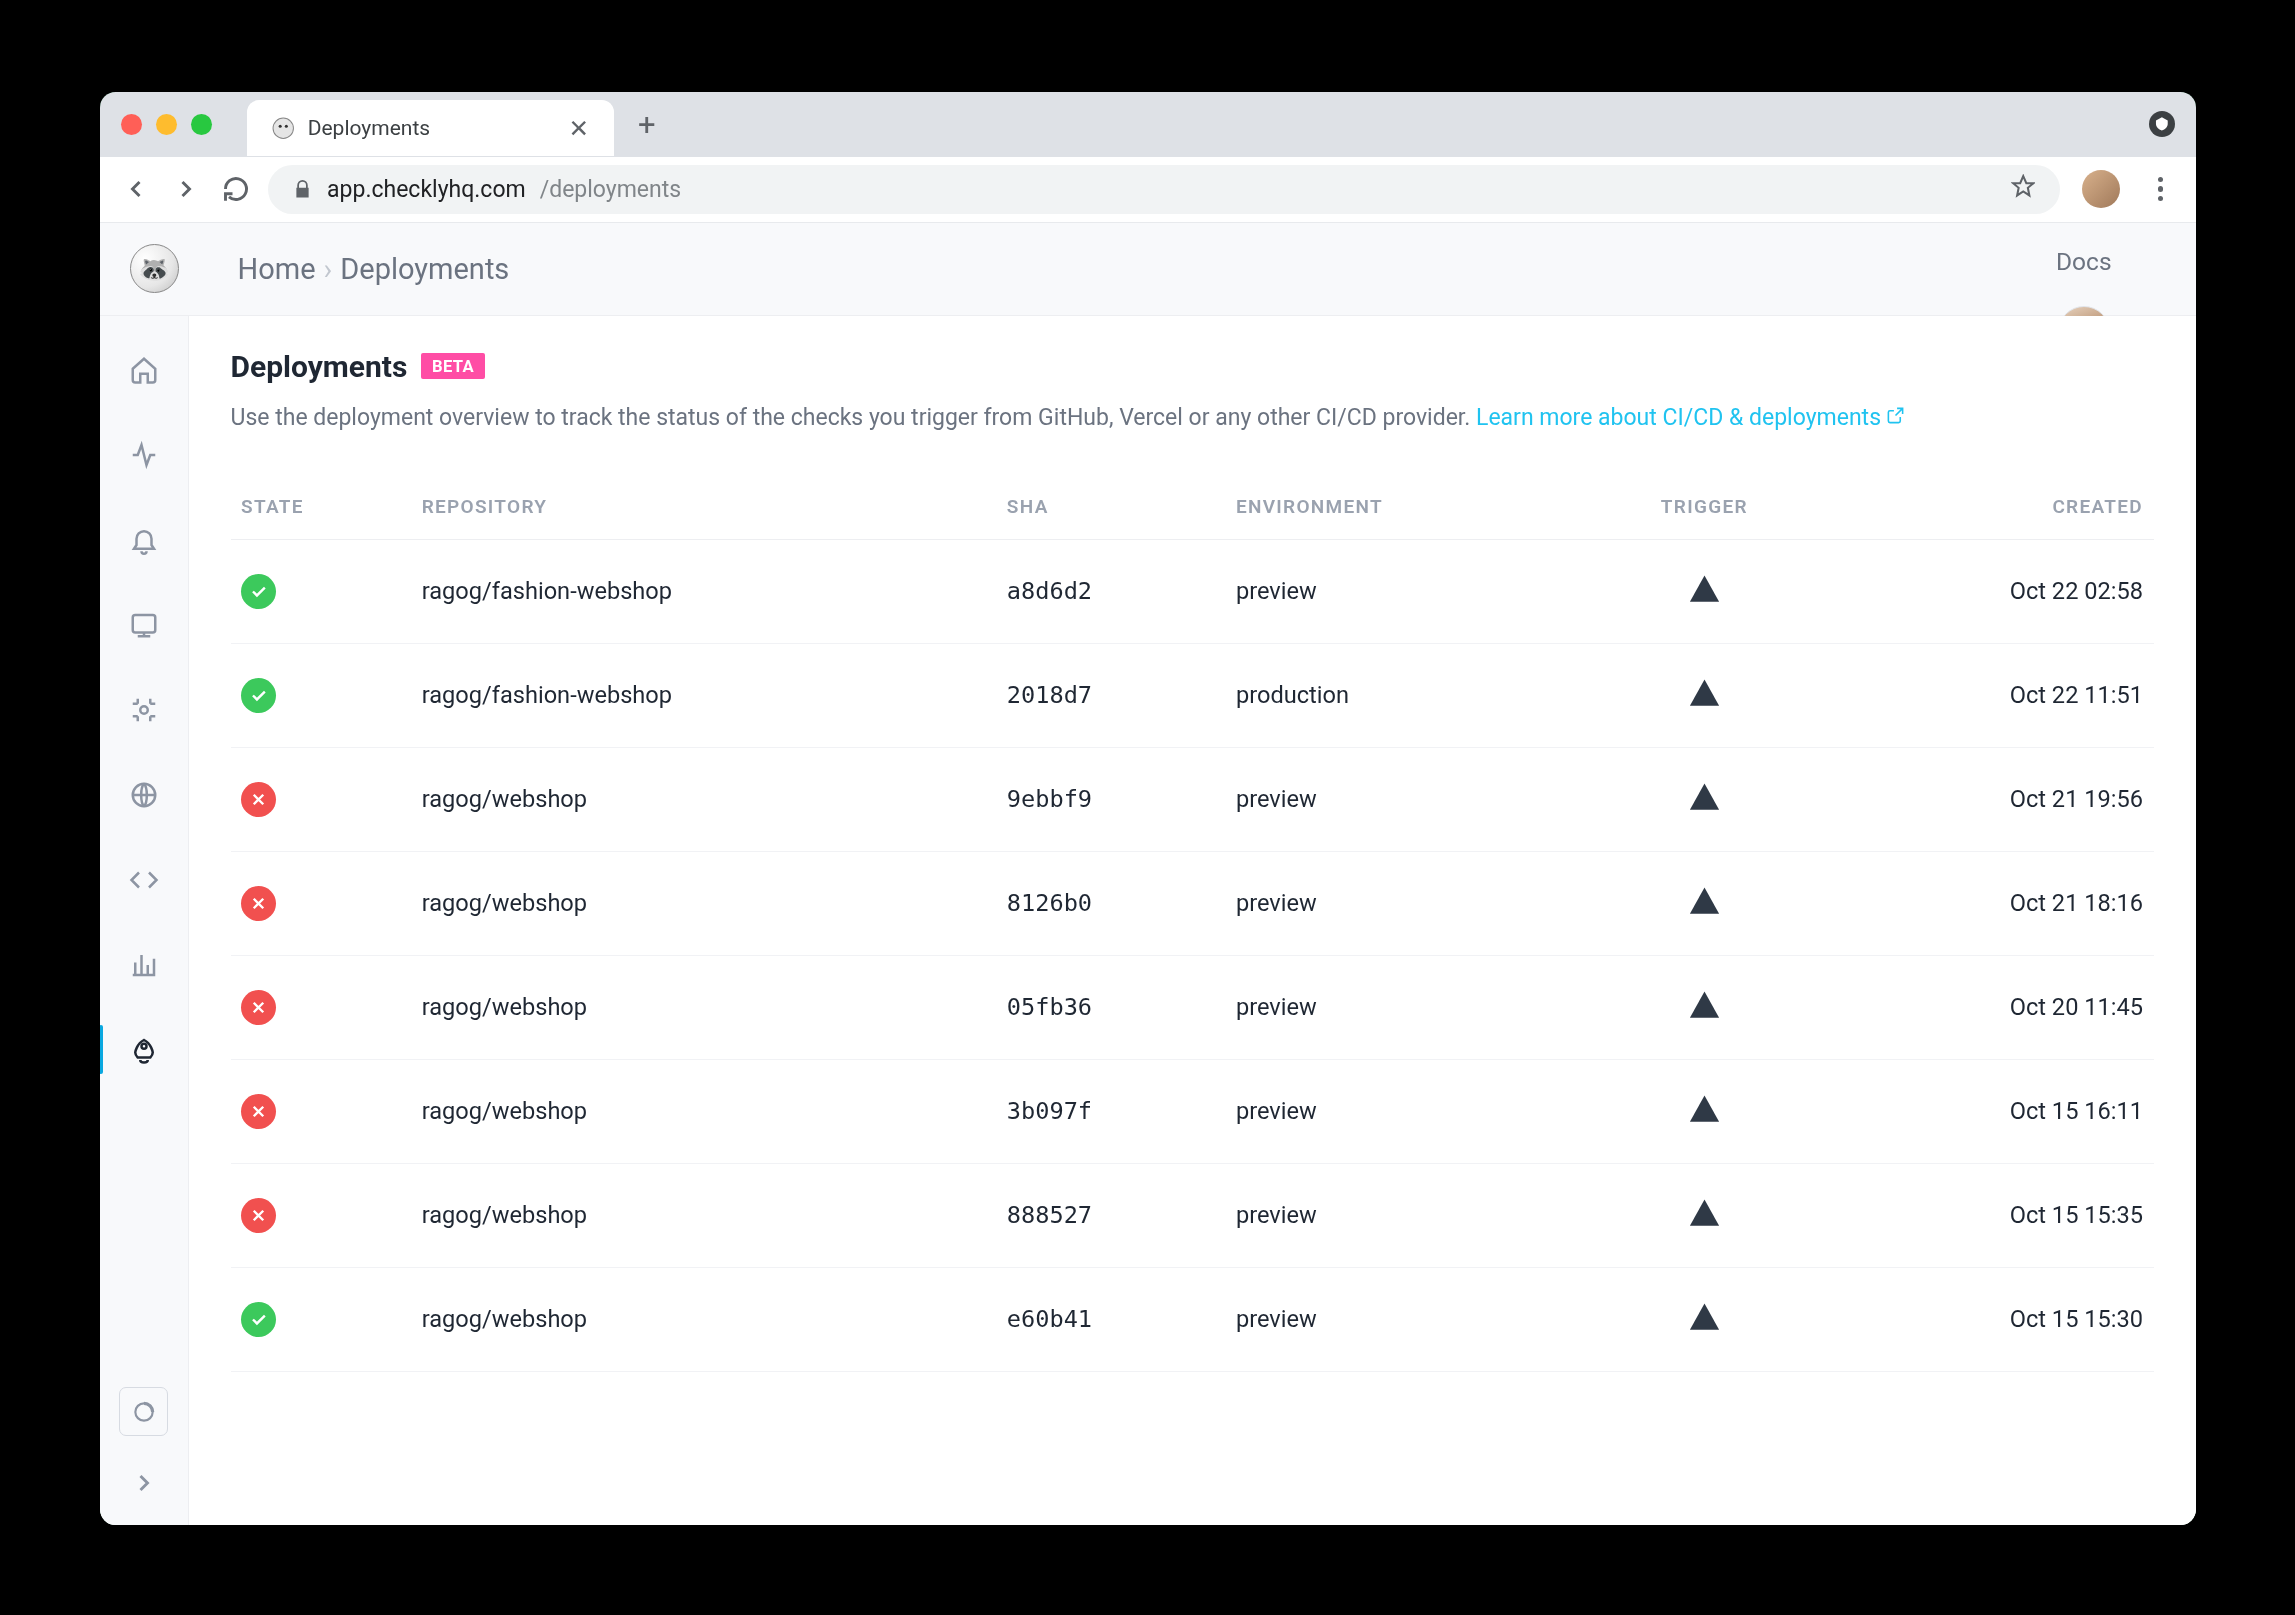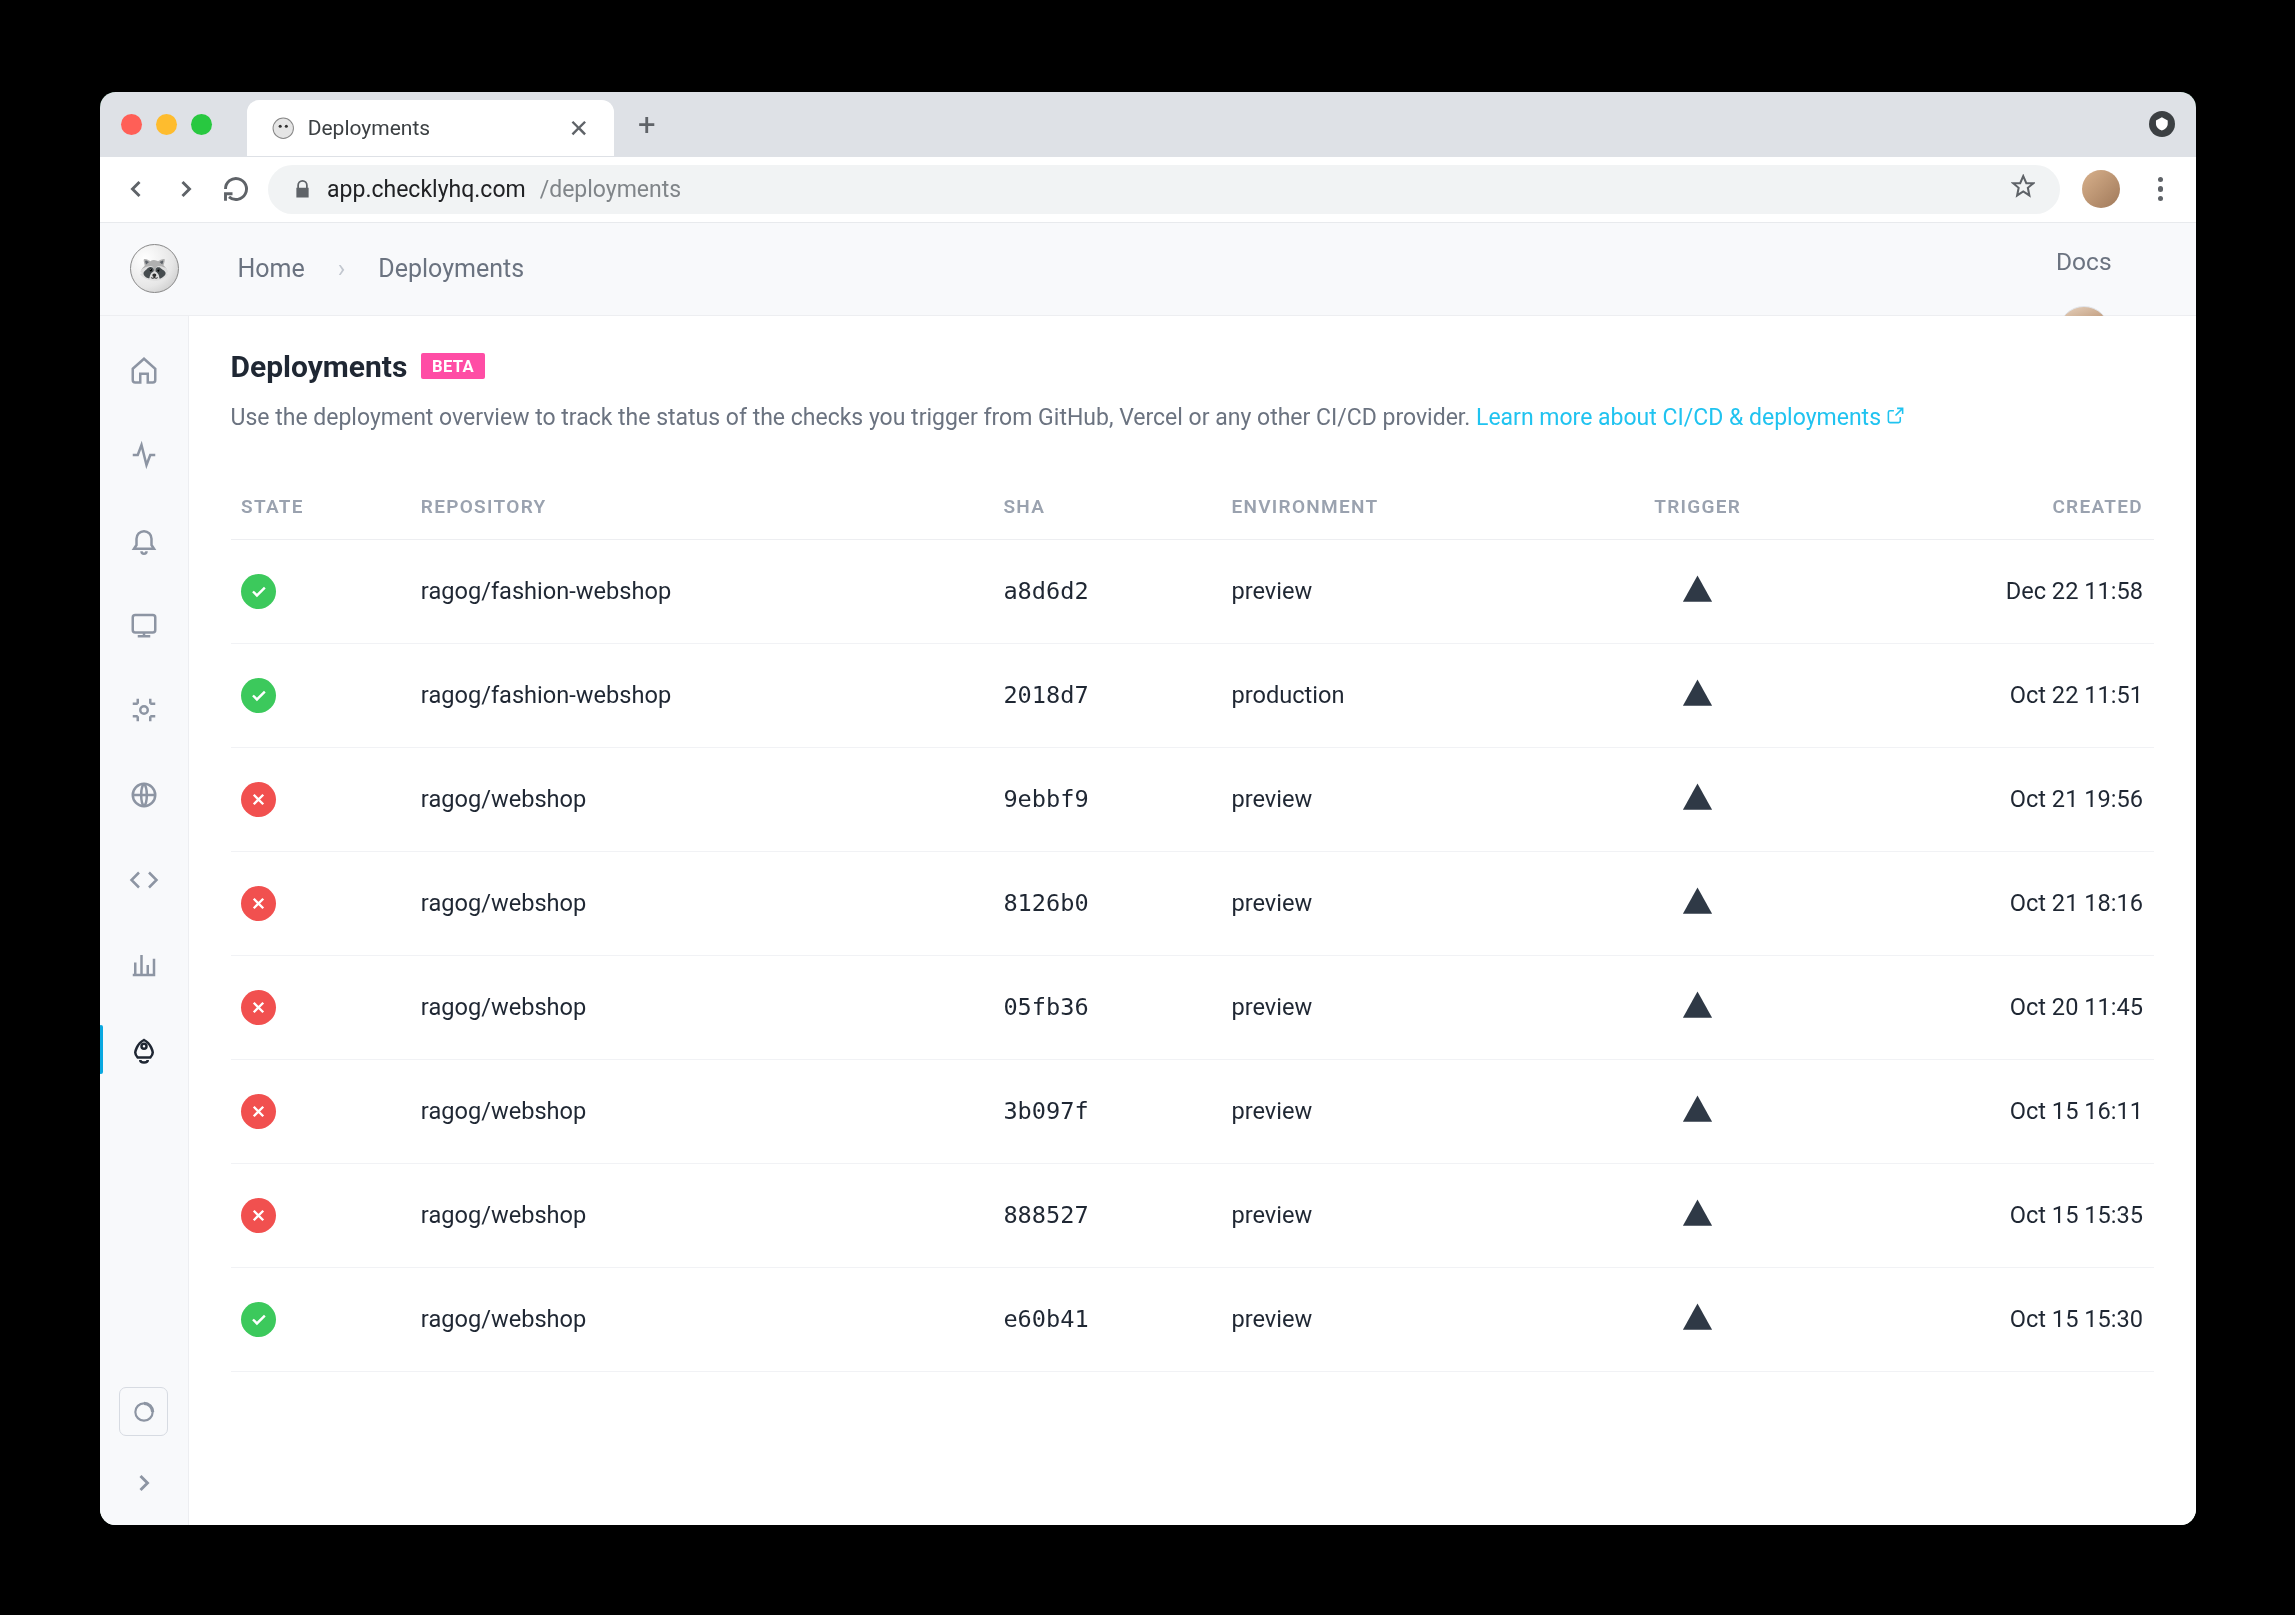--- a/index.html
+++ b/index.html
@@ -85,21 +85,21 @@
   background:#f8f9fb; height:93px; display:flex; align-items:center;
   padding: 0 42px 0 21px; border-bottom: 0.9px solid #edeef1;
 }
 .logo-wrap { width: 68px; display:flex; justify-content:center; }
 .logo {
   width: 49px; height: 49px; border-radius: 50%;
   background: radial-gradient(circle at 30% 30%, #fff 0%, #e6e6e6 60%, #bdbdbd 100%);
   border: 1.7px solid #888; display:flex; align-items:center; justify-content:center;
   font-size: 26px;
 }
-.breadcrumb { display:flex; align-items:center; gap: 33px; font-size: 25px; margin-left: 49px;}
+.breadcrumb { display:flex; align-items:center; gap: 8px; font-size: 29px; margin-left: 49px;}
 .breadcrumb a { color:#6b7380; text-decoration:none; cursor:pointer;}
 .breadcrumb .sep { color: #c2c7cf; }
 .breadcrumb .current { color:#6b7380; }
 .header-right { margin-left:auto; display:flex; align-items:center; gap: 30px; font-size:24.5px; color:#6b7380;flex-direction:column;}
 .header-right a { color:#6b7380; text-decoration:none; cursor:pointer; display:flex; align-items:center; gap:10.5px;}
 .dot-new { width:12.2px; height:12.2px; border-radius:50%; background:#ff4d4f;}
 .avatar-app { width:52px; height:52px; border-radius:50%; background: linear-gradient(160deg,#e8d4c0 0%, #b89070 50%, #7a5a40 100%); border:1.7px solid #e1e4e9;}
 .caret { color:#9aa0ab; font-size:17.5px; cursor:pointer;}
 .app-main { flex:1; display:flex; overflow:hidden;}
 .sidebar {
@@ -340,21 +340,21 @@
                     <svg viewBox="0 0 24 24">
                       <path d="M5 12l5 5L20 7"></path>
                     </svg>
                   </span></td>
                 <td class="repo">ragog/fashion-webshop</td>
                 <td class="sha">a8d6d2</td>
                 <td class="env">preview</td>
                 <td><span class="trigger-icon"><svg viewBox="0 0 24 24">
                       <path d="M12 3 L22 21 H2 Z"></path>
                     </svg></span></td>
-                <td class="created">Dec 22 11:58</td>
+                <td class="created">Oct 22 02:58</td>
               </tr>
               <tr>
                 <td><span class="state-icon success">
                     <svg viewBox="0 0 24 24">
                       <path d="M5 12l5 5L20 7"></path>
                     </svg>
                   </span></td>
                 <td class="repo">ragog/fashion-webshop</td>
                 <td class="sha">2018d7</td>
                 <td class="env">production</td>

